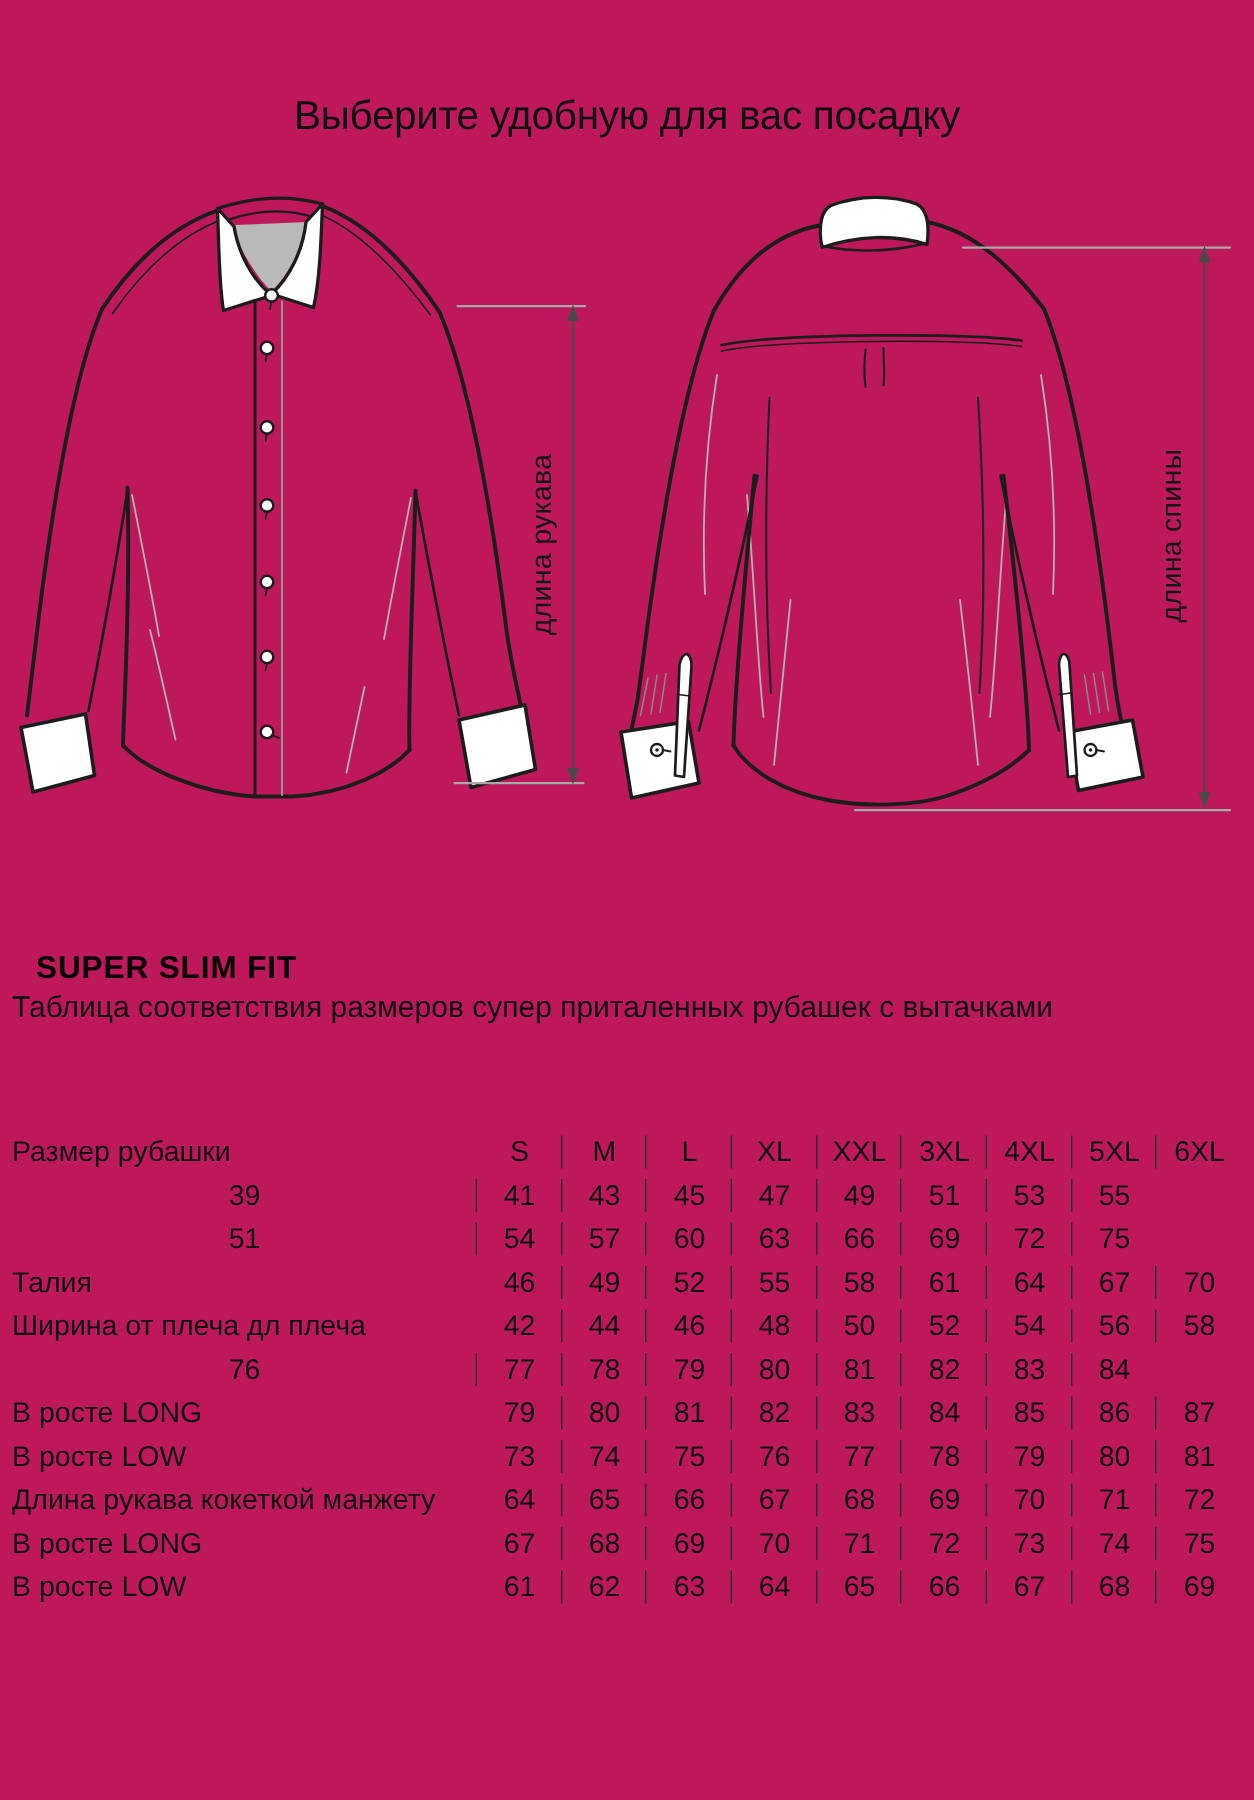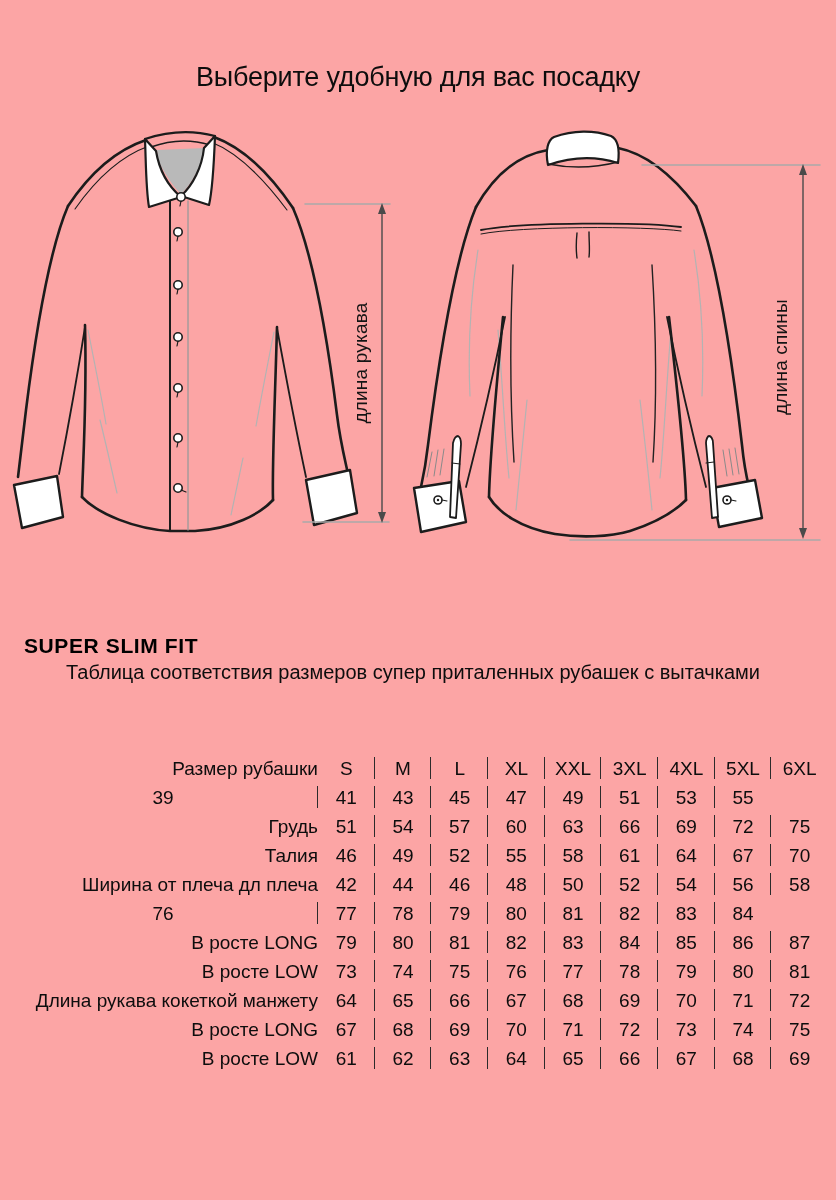--- a/index.html
+++ b/index.html
@@ -1,41 +1,41 @@
 <!DOCTYPE html>
 <html><head>
 <meta charset="utf-8">
 <style>
   html,body{margin:0;padding:0;background:#fff;}
   .page{
-    position:relative;width:836px;height:1200px;background:#fca5a5;overflow:hidden;
+    position:relative;width:836px;height:1200px;background:#be185d;overflow:hidden;
     font-family:"Liberation Sans",sans-serif;color:#111;
   }
   .title{
     position:absolute;top:44px;left:0;width:836px;text-align:center;
     font-size:27px;font-weight:400;letter-spacing:-0.2px;color:#0d0d0d;
   }
   .diagram{position:absolute;top:115px;left:0;}
   .dim-label{font-size:19px;fill:#141414;letter-spacing:0.2px;}
   .fit-heading{
     position:absolute;top:618px;left:8px;margin:16px;
     font-size:21px;font-weight:700;letter-spacing:0.6px;color:#000;
   }
   .fit-desc{
     position:absolute;top:654px;left:8px;width:810px;margin:0;
-    font-size:20px;line-height:36px;color:#0d0d0d;text-align:center;
+    font-size:20px;line-height:36px;color:#0d0d0d;
   }
   .fit-desc span{display:block;}
   .size-table{position:absolute;top:754px;left:8px;width:820px;}
   .srow{
     display:grid;grid-template-columns:310px repeat(9,1fr);
     height:29px;align-items:center;
   }
   .scell{font-size:19px;color:#0d0d0d;}
-  .slabel{text-align:right;white-space:nowrap;}
+  .slabel{text-align:left;white-space:nowrap;}
   .sval{text-align:center;position:relative;height:100%;
     display:flex;align-items:center;justify-content:center;}
   .sval:not(.first)::before{
     content:'';position:absolute;left:-1px;top:3px;bottom:4px;width:1px;background:#2b2b2b;
   }
 </style>
 </head>
 <body>
 
 <div class="page">
@@ -220,21 +220,20 @@
         <div class="scell sval">41</div>
         <div class="scell sval">43</div>
         <div class="scell sval">45</div>
         <div class="scell sval">47</div>
         <div class="scell sval">49</div>
         <div class="scell sval">51</div>
         <div class="scell sval">53</div>
         <div class="scell sval">55</div>
       </div>
       <div class="srow">
-        <div class="scell slabel">Грудь</div>
         <div class="scell sval first">51</div>
         <div class="scell sval">54</div>
         <div class="scell sval">57</div>
         <div class="scell sval">60</div>
         <div class="scell sval">63</div>
         <div class="scell sval">66</div>
         <div class="scell sval">69</div>
         <div class="scell sval">72</div>
         <div class="scell sval">75</div>
       </div>

